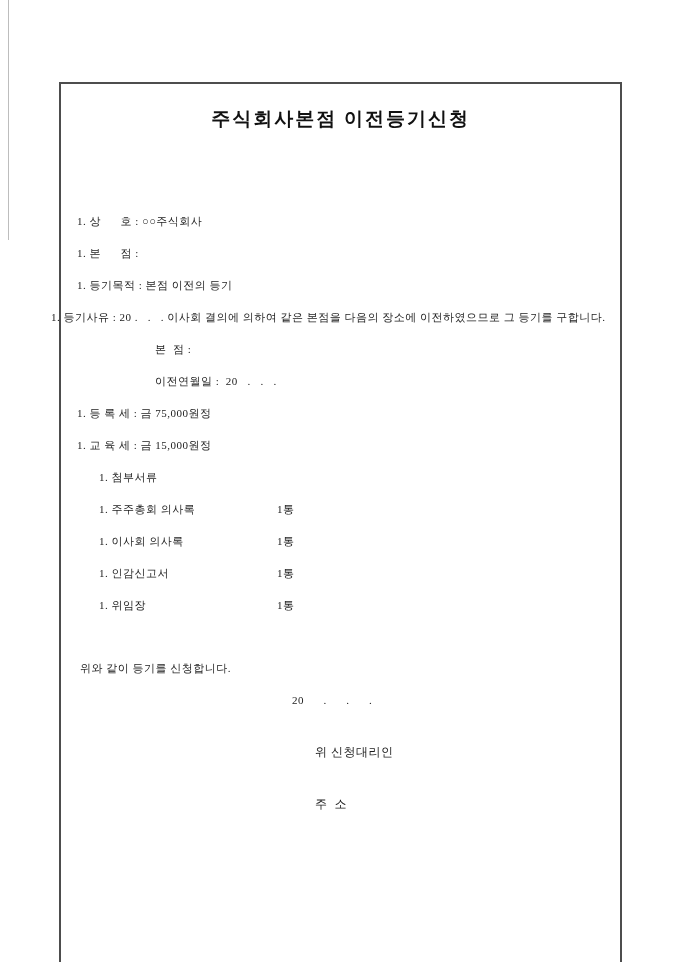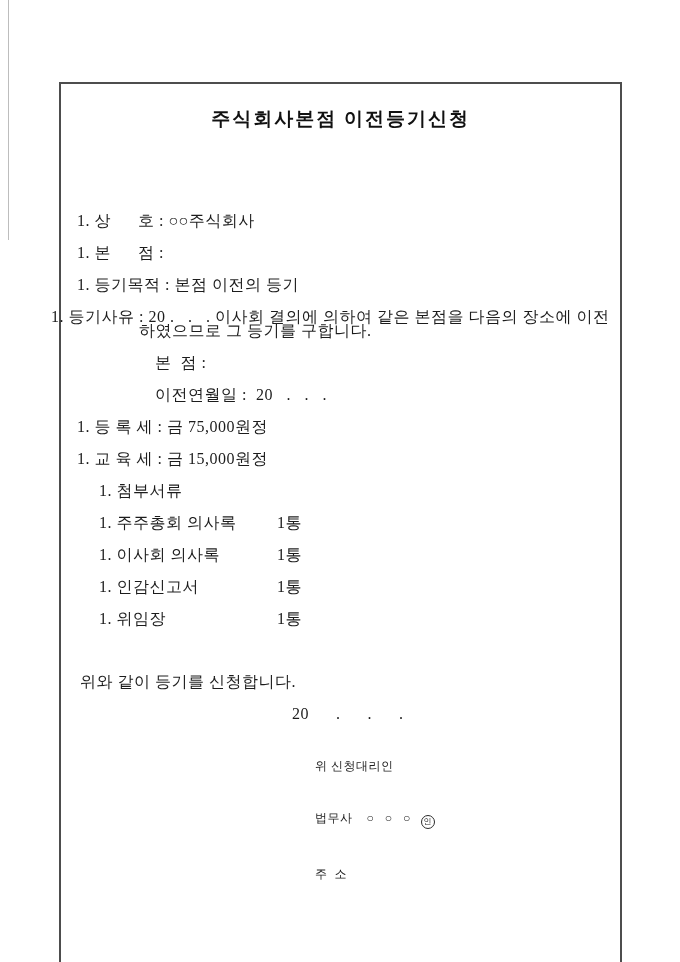--- a/index.html
+++ b/index.html
@@ -29,21 +29,21 @@
   .title {
     text-align: center;
     font-size: 19px;
     font-weight: bold;
     letter-spacing: 2px;
     color: #111;
     white-space: pre-wrap;
   }
   .body-block { margin-top: 82px; }
   .line {
-    font-size: 16px;
+    font-size: 11px;
     line-height: 14px;
     margin-bottom: 18px;
     white-space: pre-wrap;
     letter-spacing: 0.5px;
   }
   .item { padding-left: 16px; }
   .reason {
     padding-left: 78px;
     text-indent: -88px;
   }
@@ -121,19 +121,18 @@
     <div class="line indent-att att-row">
       <span class="att-name">1. 위임장</span>
       <span class="att-count">1통</span>
     </div>
 
     <div class="line statement">위와 같이 등기를 신청합니다.</div>
     <div class="line date-line">20      .      .      .</div>
 
     <div class="sig-block">
       <div class="sig-line">위 신청대리인</div>
-      <div class="sig-line"><span>법무사    ○   ○   ○</span><span class="seal">인</span></div>
       <div class="sig-line">주  소</div>
     </div>
 
   </div>
 
 </div>
 
 </body></html>

